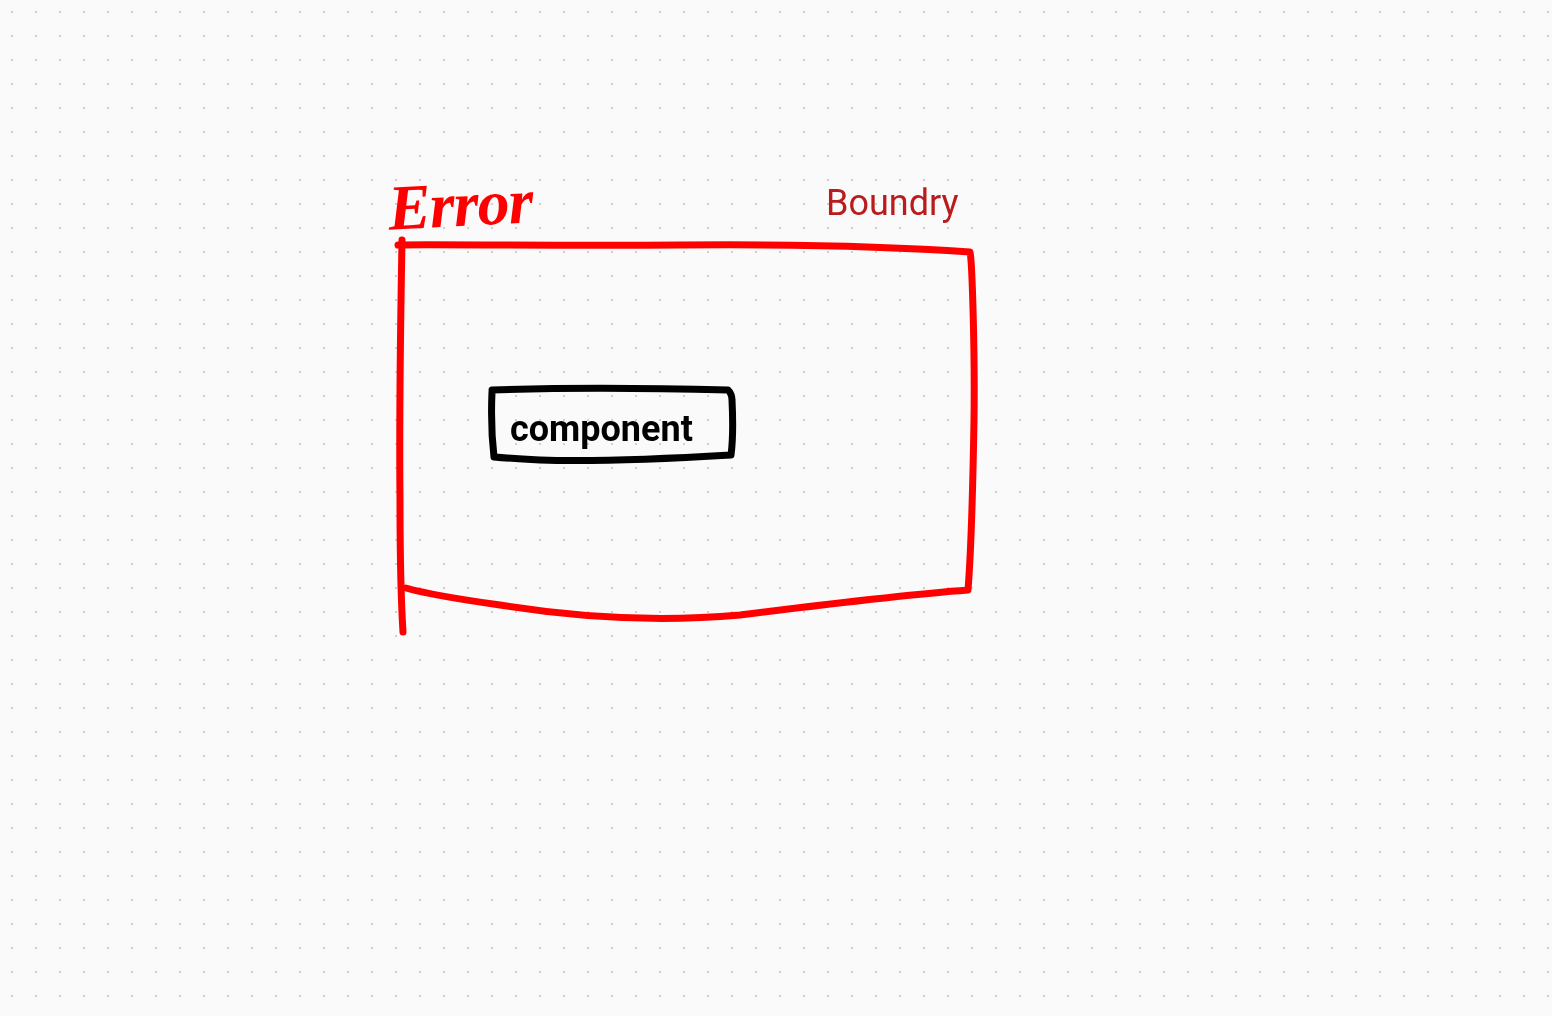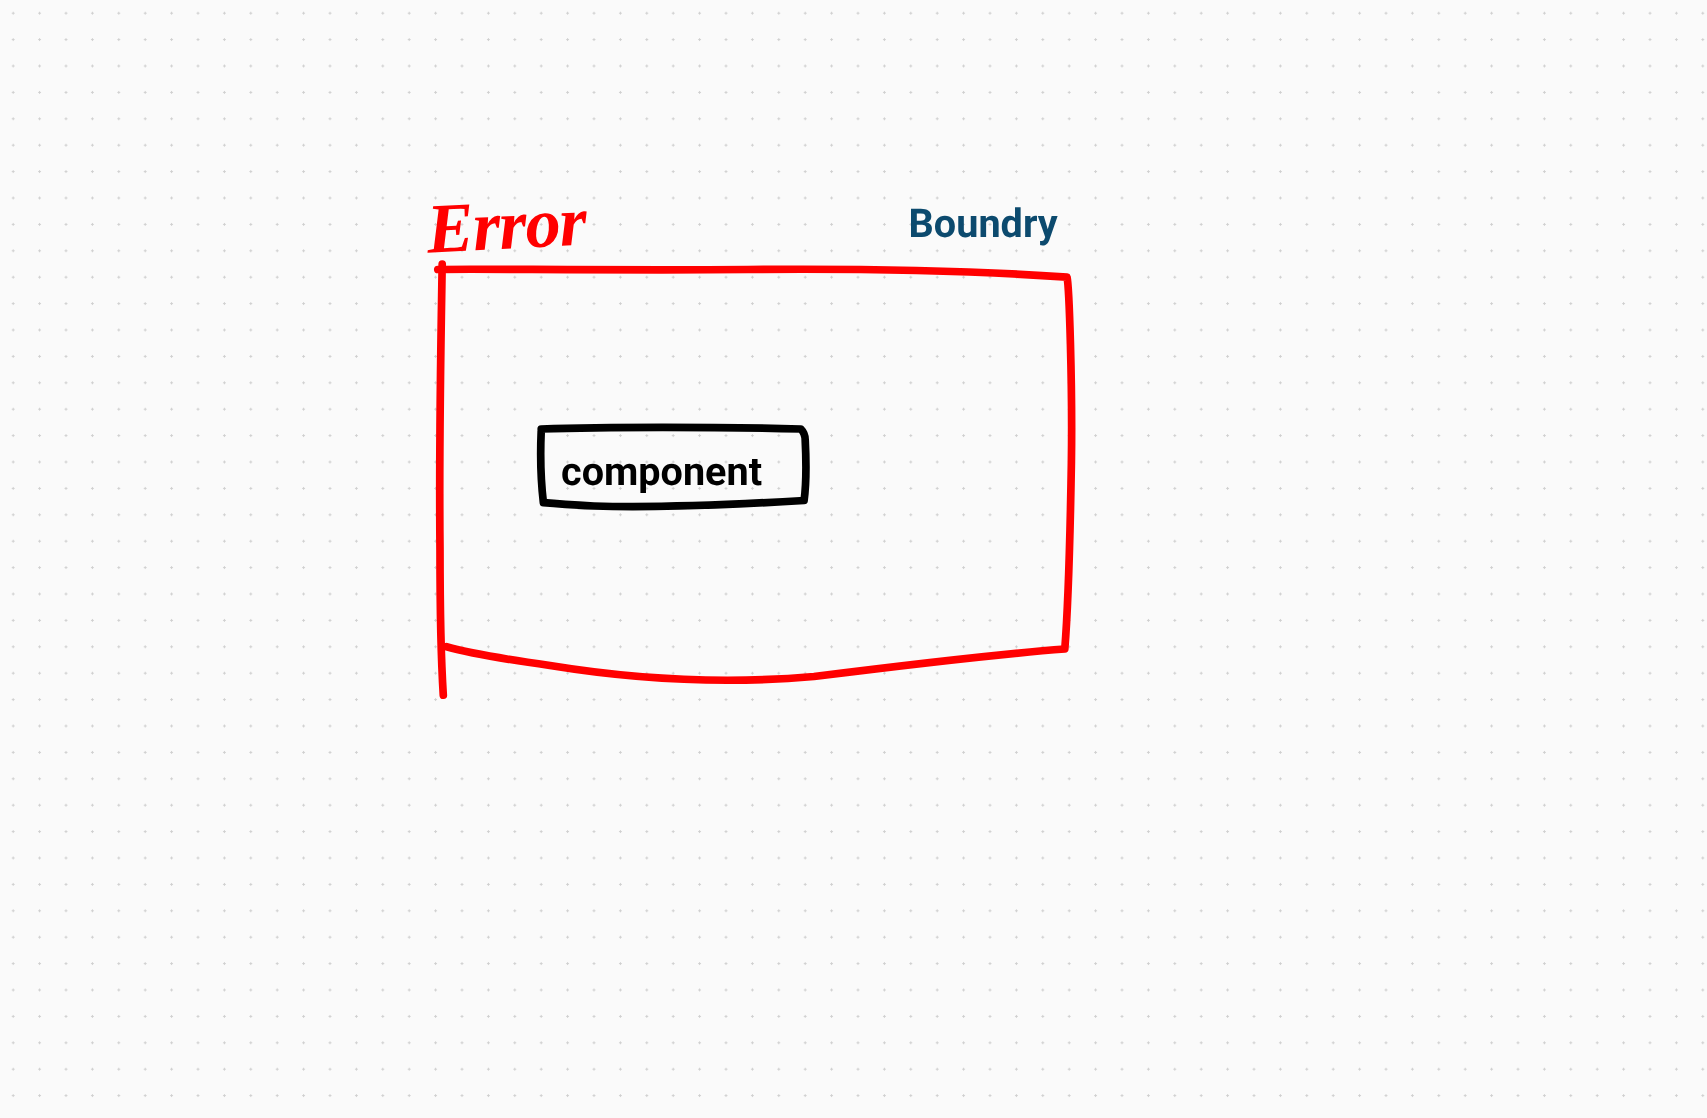--- a/index.html
+++ b/index.html
@@ -39,22 +39,22 @@
       color: #ff0000;
       transform: rotate(-3deg);
       letter-spacing: -1px;
     }
 
     .boundary-label {
       position: absolute;
       top: 182px;
       left: 826px;
       font-size: 36px;
-      font-weight: 700;
-      color: #0c4a6e;
+      font-weight: 400;
+      color: #b91c1c;
     }
 
     .component-label {
       position: absolute;
       top: 408px;
       left: 510px;
       font-size: 36px;
       font-weight: 700;
       color: #000000;
     }

